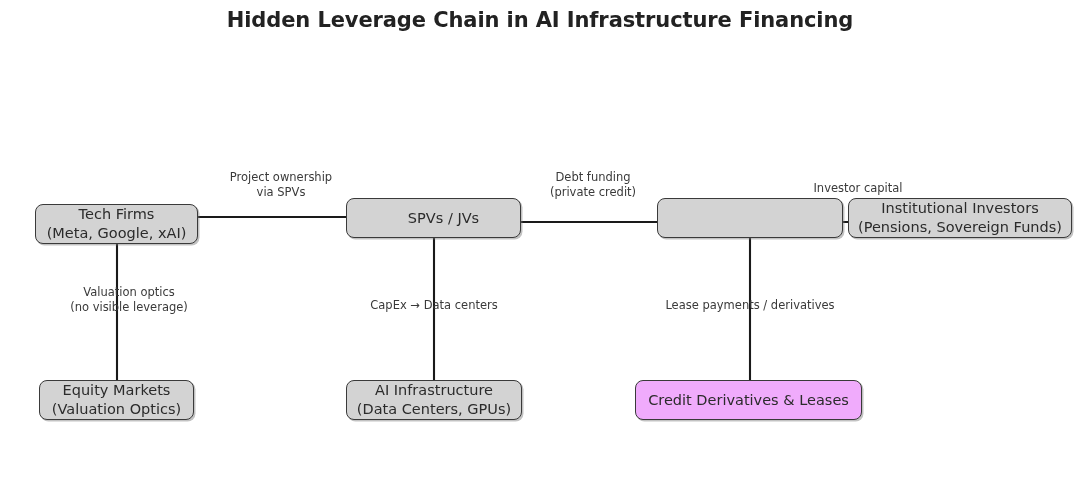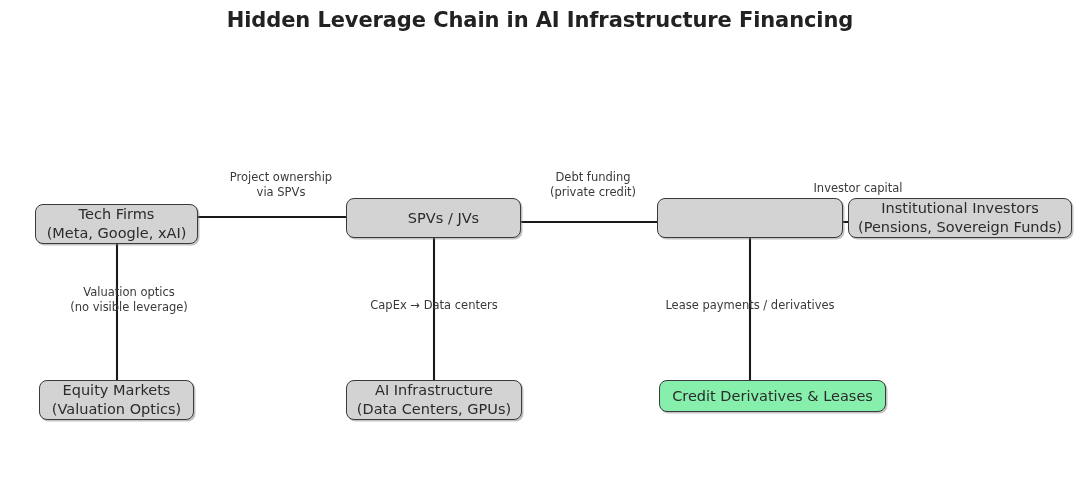--- a/index.html
+++ b/index.html
@@ -99,21 +99,21 @@
       <span class="line2">(Pensions, Sovereign Funds)</span>
     </div>
     <div class="node" style="left: 39px; top: 380px; width: 155px; height: 40px; background: rgb(211, 211, 211); border-color: rgb(58, 58, 58);">
       <span class="line1">Equity Markets</span>
       <span class="line2">(Valuation Optics)</span>
     </div>
     <div class="node" style="left: 346px; top: 380px; width: 176px; height: 40px; background: rgb(211, 211, 211); border-color: rgb(58, 58, 58);">
       <span class="line1">AI Infrastructure</span>
       <span class="line2">(Data Centers, GPUs)</span>
     </div>
-    <div class="node" style="left: 635px; top: 380px; width: 227px; height: 32px; background: #86efac; border-color: rgb(58, 58, 58); margin-left: 24px;">
+    <div class="node" style="left: 635px; top: 380px; width: 227px; height: 40px; background: #f0abfc; border-color: rgb(58, 58, 58);">
       <span class="line1">Credit Derivatives &amp; Leases</span>
     </div>
   </div>
 <div id="label-layer">
     <div class="edge-label" style="left: 281px; top: 170px;">
       <span>Project ownership</span>
       <span>via SPVs</span>
     </div>
     <div class="edge-label" style="left: 593px; top: 170px;">
       <span>Debt funding</span>

